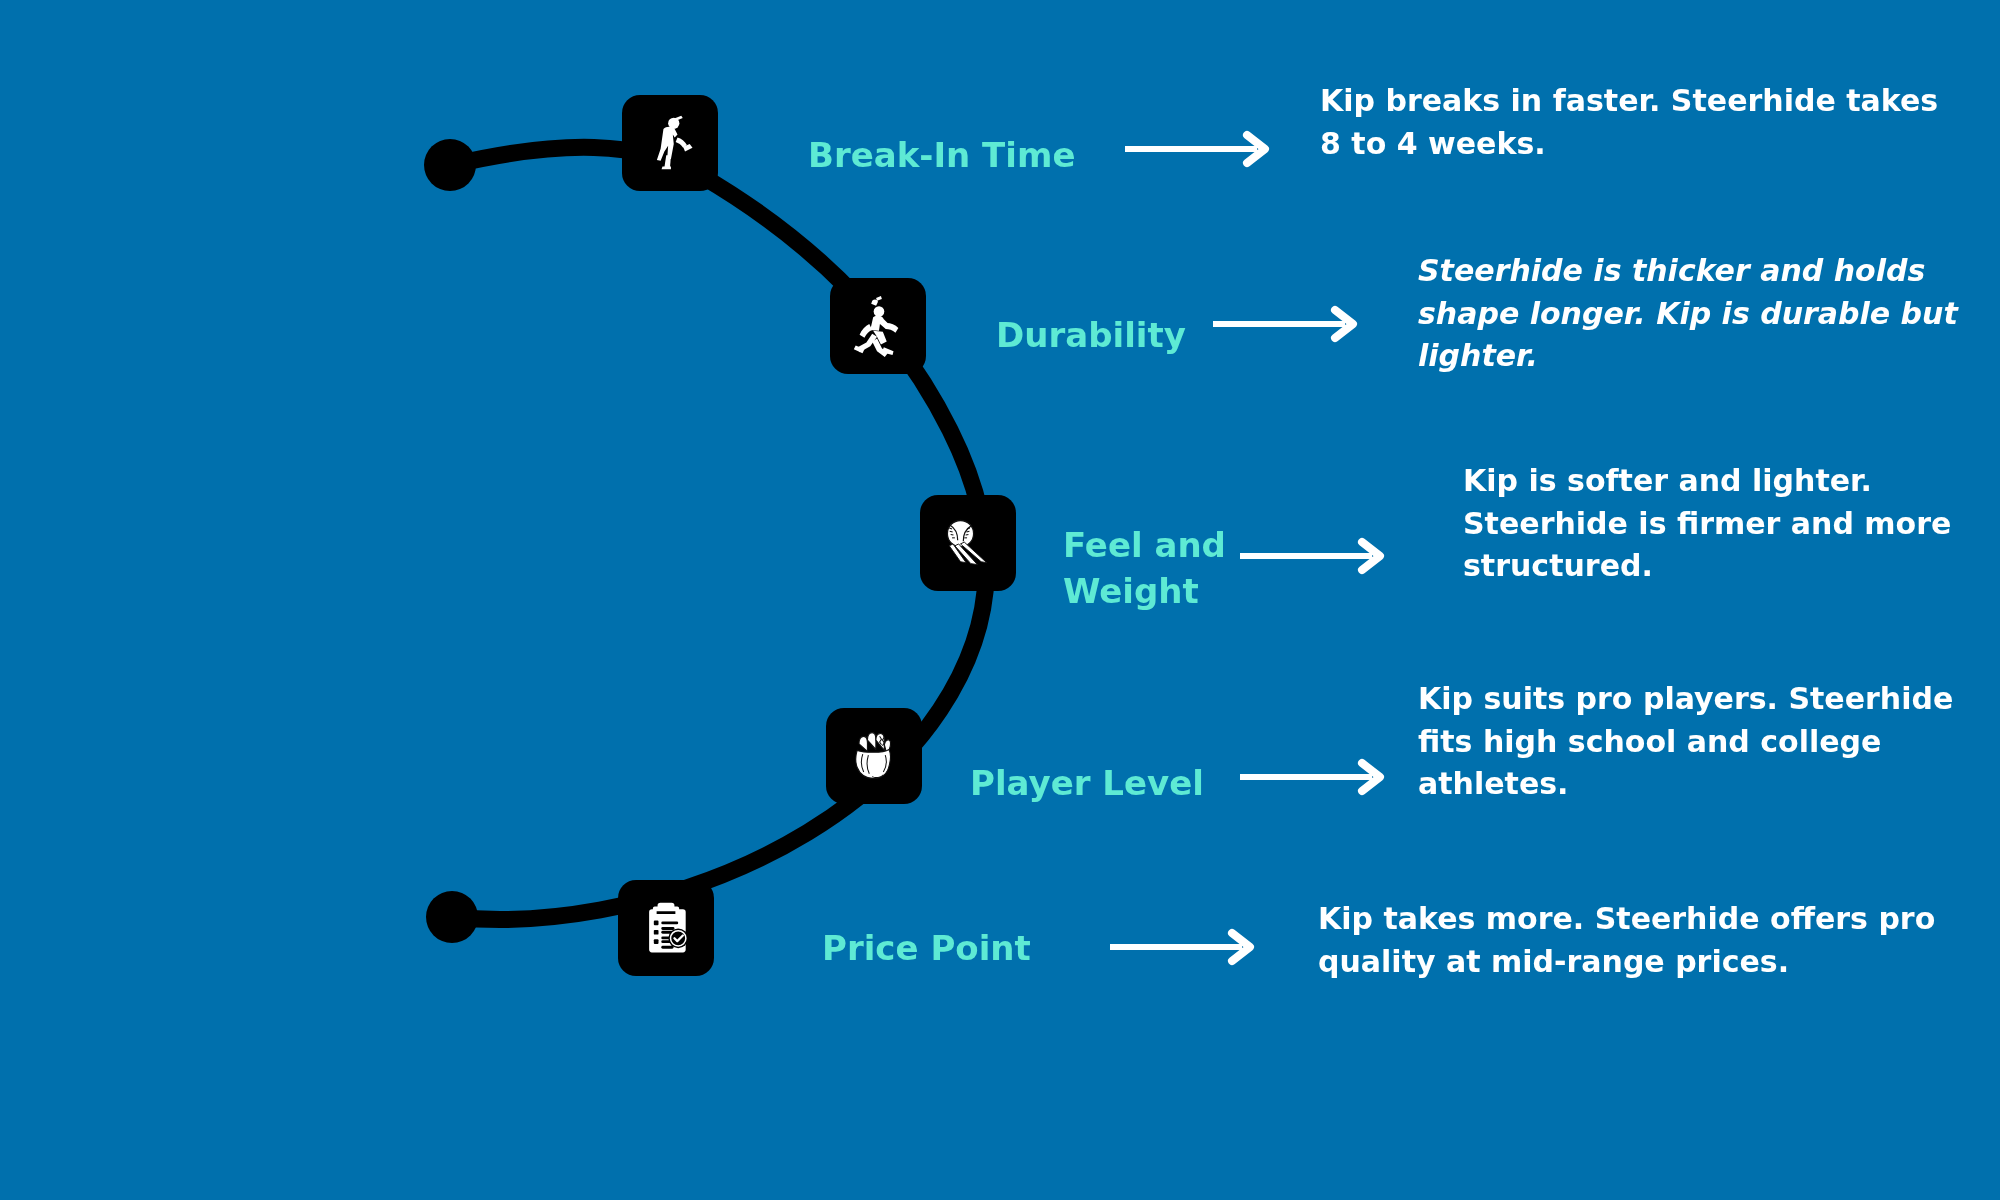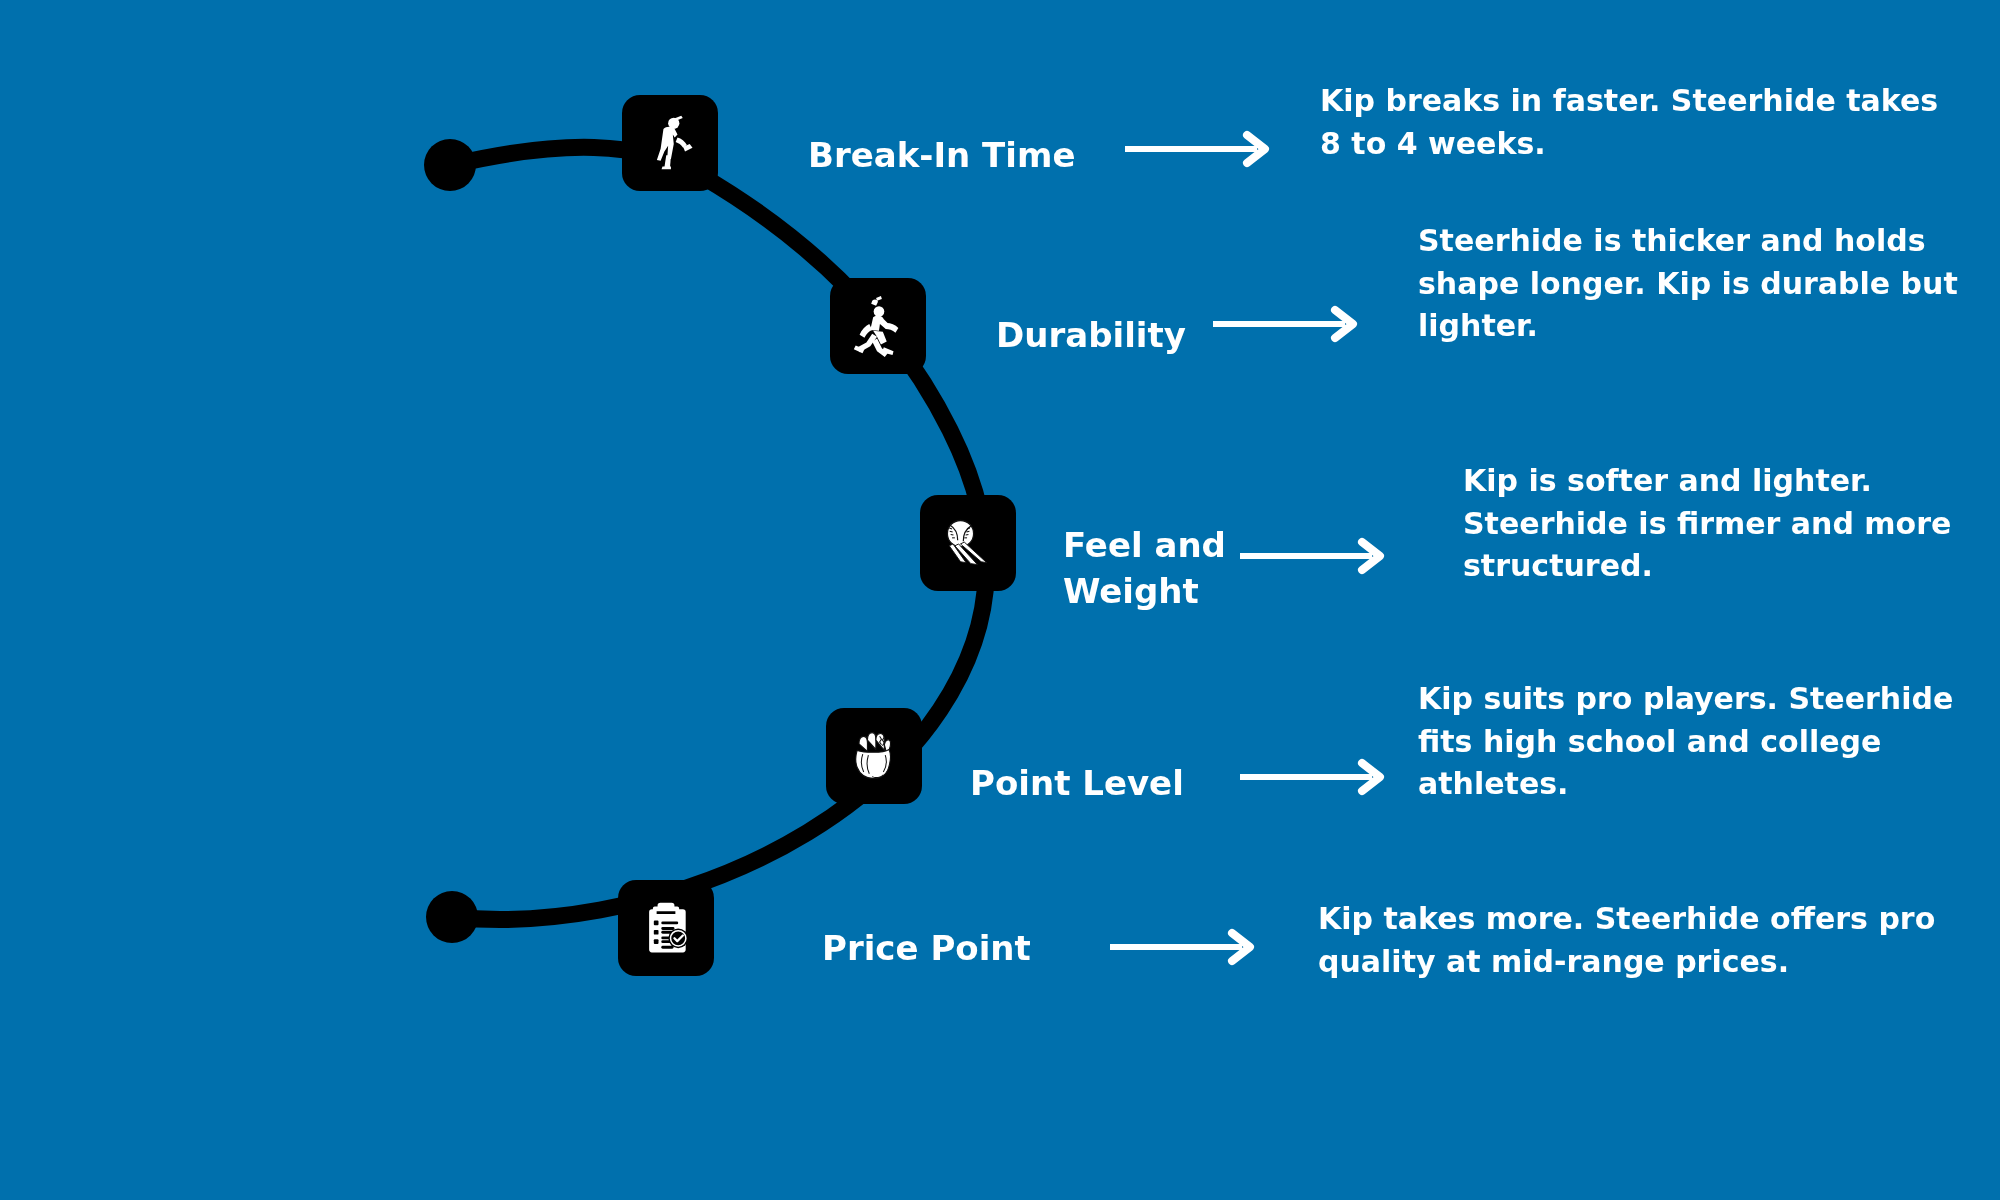--- a/index.html
+++ b/index.html
@@ -57,21 +57,21 @@
     border-radius: 18px;
     display: flex;
     align-items: center;
     justify-content: center;
     z-index: 4;
   }
   .icon-box svg { display: block; }
 
   .row-label {
     position: absolute;
-    color: #ffffff;
+    color: #5eead4;
     font-size: 34px;
     font-weight: bold;
     line-height: 1.36;
     z-index: 3;
     white-space: pre-line;
   }
 
   .row-arrow {
     position: absolute;
     z-index: 3;
@@ -157,21 +157,21 @@
         </g>
       </svg>
     </div>
     <div class="row-label" style="left:996px; top:312px;text-align:center;">Durability</div>
     <div class="row-arrow" style="left:1213px; top:305px;">
       <svg width="155" height="40" viewBox="0 0 155 40" xmlns="http://www.w3.org/2000/svg">
         <path d="M0 19 L132 19" stroke="#ffffff" stroke-width="6"></path>
         <path d="M122 5 L140 19 L122 33" fill="none" stroke="#ffffff" stroke-width="8" stroke-linecap="round" stroke-linejoin="round"></path>
       </svg>
     </div>
-    <div class="row-desc" style="left:1418px; top:220px; width:560px;">Steerhide is thicker and holds shape longer. Kip is durable but lighter.</div>
+    <div class="row-desc" style="left:1418px; top:250px; width:560px;font-style:italic;">Steerhide is thicker and holds shape longer. Kip is durable but lighter.</div>
   </div>
 
   <div class="row">
     <div class="icon-box" style="left:920px; top:495px;">
       <svg width="60" height="60" viewBox="0 0 64 64" xmlns="http://www.w3.org/2000/svg">
         <g>
           <circle cx="24" cy="22" r="14" fill="#ffffff" stroke="#111111" stroke-width="1.4"></circle>
           <path d="M13 13 c5 3 8 9 8 16" fill="none" stroke="#111111" stroke-width="1.3"></path>
           <path d="M35 14 c-5 3-8 9-8 16" fill="none" stroke="#111111" stroke-width="1.3"></path>
           <g stroke="#111111" stroke-width="1.1">
@@ -214,21 +214,21 @@
         <g fill="none" stroke="#111111" stroke-width="1.1">
           <path d="M20 30 c-2 6-2 13 1 19"></path>
           <path d="M26 31 c-2 7-2 14 1 20"></path>
           <path d="M44 31 c2 6 1 13-2 18"></path>
           <path d="M38 11 l2 3 -2 3 2 3"></path>
           <path d="M43 12 l-2 3 2 3 -2 3"></path>
           <path d="M30 54 c4 2 9 1 12-2"></path>
         </g>
       </svg>
     </div>
-    <div class="row-label" style="left:970px; top:760px;">Point Level</div>
+    <div class="row-label" style="left:970px; top:760px;">Player Level</div>
     <div class="row-arrow" style="left:1240px; top:758px;">
       <svg width="155" height="40" viewBox="0 0 155 40" xmlns="http://www.w3.org/2000/svg">
         <path d="M0 19 L132 19" stroke="#ffffff" stroke-width="6"></path>
         <path d="M122 5 L140 19 L122 33" fill="none" stroke="#ffffff" stroke-width="8" stroke-linecap="round" stroke-linejoin="round"></path>
       </svg>
     </div>
     <div class="row-desc" style="left:1418px; top:678px; width:580px;">Kip suits pro players. Steerhide fits high school and college athletes.</div>
   </div>
 
   <div class="row">

